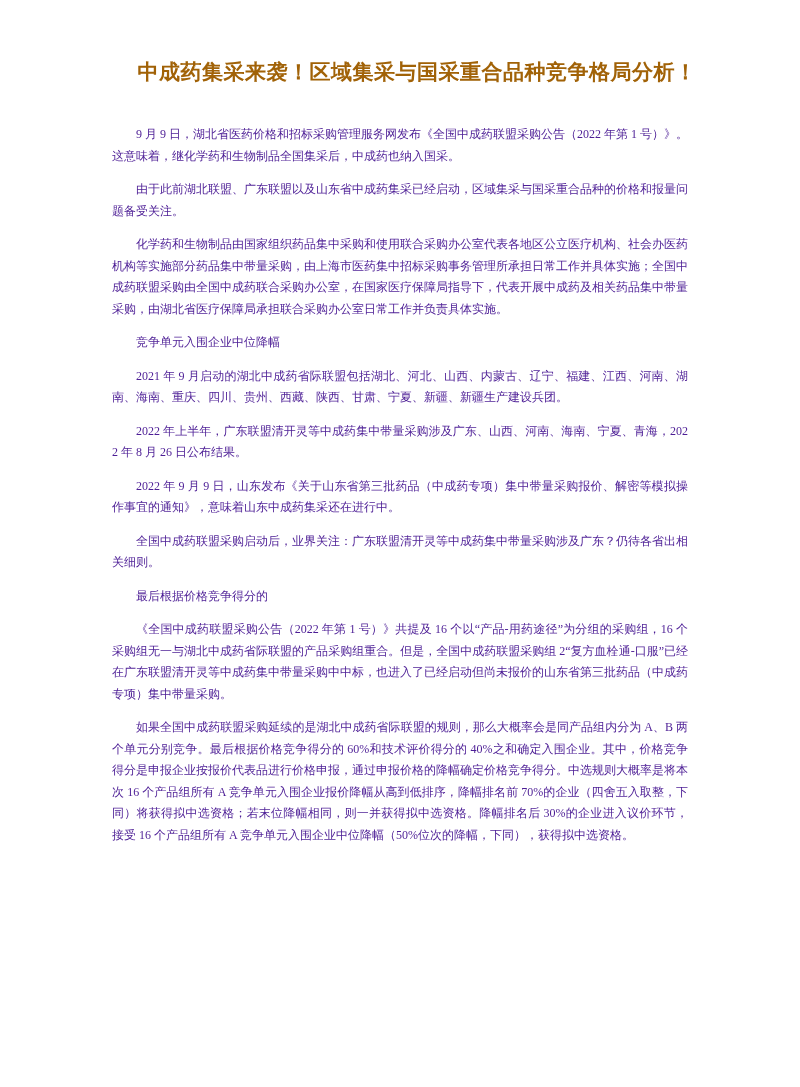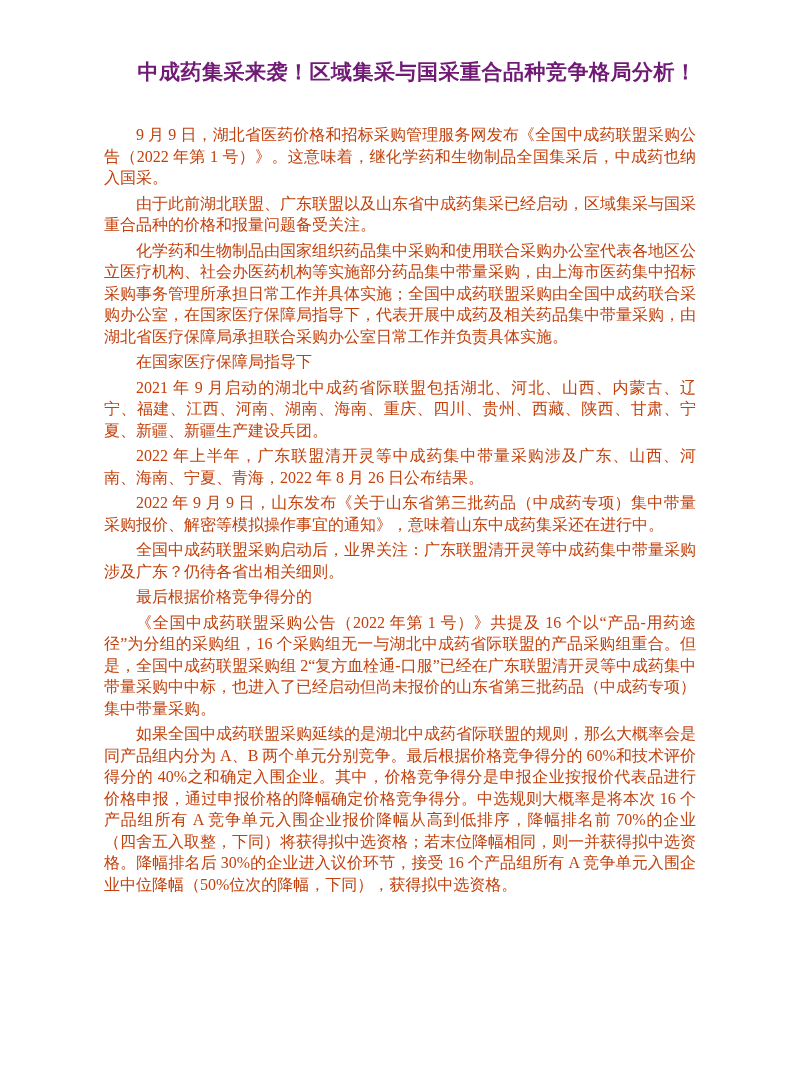--- a/index.html
+++ b/index.html
@@ -17,49 +17,49 @@
     color: #000000;
   }
   .doc-title {
     margin: 57px 0 0 34px;
     padding: 0;
     font-size: 21px;
     line-height: 31px;
     font-weight: bold;
     text-align: center;
     letter-spacing: 0.5px;
-    color: #701a75;
+    color: #a16207;
   }
   .doc-body {
     margin: 36px 100px 0 100px;
     width: 600px;
   }
   .doc-body p {
-    margin: 4px;
+    margin: 12px;
     padding: 0;
-    font-size: 16px;
+    font-size: 12px;
     line-height: 21.5px;
     text-align: justify;
     text-justify: inter-ideograph;
     text-indent: 2em;
     word-break: break-all;
-    color: #c2410c;
+    color: #4c1d95;
   }
 </style>
 </head>
 <body>
 
 <div class="page">
   <h1 class="doc-title">中成药集采来袭！区域集采与国采重合品种竞争格局分析！</h1>
 
   <div class="doc-body">
     <p>9 月 9 日，湖北省医药价格和招标采购管理服务网发布《全国中成药联盟采购公告（2022 年第 1 号）》。这意味着，继化学药和生物制品全国集采后，中成药也纳入国采。</p>
     <p>由于此前湖北联盟、广东联盟以及山东省中成药集采已经启动，区域集采与国采重合品种的价格和报量问题备受关注。</p>
     <p>化学药和生物制品由国家组织药品集中采购和使用联合采购办公室代表各地区公立医疗机构、社会办医药机构等实施部分药品集中带量采购，由上海市医药集中招标采购事务管理所承担日常工作并具体实施；全国中成药联盟采购由全国中成药联合采购办公室，在国家医疗保障局指导下，代表开展中成药及相关药品集中带量采购，由湖北省医疗保障局承担联合采购办公室日常工作并负责具体实施。</p>
-    <p>在国家医疗保障局指导下</p>
+    <p>竞争单元入围企业中位降幅</p>
     <p>2021 年 9 月启动的湖北中成药省际联盟包括湖北、河北、山西、内蒙古、辽宁、福建、江西、河南、湖南、海南、重庆、四川、贵州、西藏、陕西、甘肃、宁夏、新疆、新疆生产建设兵团。</p>
     <p>2022 年上半年，广东联盟清开灵等中成药集中带量采购涉及广东、山西、河南、海南、宁夏、青海，2022 年 8 月 26 日公布结果。</p>
     <p>2022 年 9 月 9 日，山东发布《关于山东省第三批药品（中成药专项）集中带量采购报价、解密等模拟操作事宜的通知》，意味着山东中成药集采还在进行中。</p>
     <p>全国中成药联盟采购启动后，业界关注：广东联盟清开灵等中成药集中带量采购涉及广东？仍待各省出相关细则。</p>
     <p>最后根据价格竞争得分的</p>
     <p>《全国中成药联盟采购公告（2022 年第 1 号）》共提及 16 个以“产品-用药途径”为分组的采购组，16 个采购组无一与湖北中成药省际联盟的产品采购组重合。但是，全国中成药联盟采购组 2“复方血栓通-口服”已经在广东联盟清开灵等中成药集中带量采购中中标，也进入了已经启动但尚未报价的山东省第三批药品（中成药专项）集中带量采购。</p>
     <p>如果全国中成药联盟采购延续的是湖北中成药省际联盟的规则，那么大概率会是同产品组内分为 A、B 两个单元分别竞争。最后根据价格竞争得分的 60%和技术评价得分的 40%之和确定入围企业。其中，价格竞争得分是申报企业按报价代表品进行价格申报，通过申报价格的降幅确定价格竞争得分。中选规则大概率是将本次 16 个产品组所有 A 竞争单元入围企业报价降幅从高到低排序，降幅排名前 70%的企业（四舍五入取整，下同）将获得拟中选资格；若末位降幅相同，则一并获得拟中选资格。降幅排名后 30%的企业进入议价环节，接受 16 个产品组所有 A 竞争单元入围企业中位降幅（50%位次的降幅，下同），获得拟中选资格。</p>
   </div>
 </div>
 

